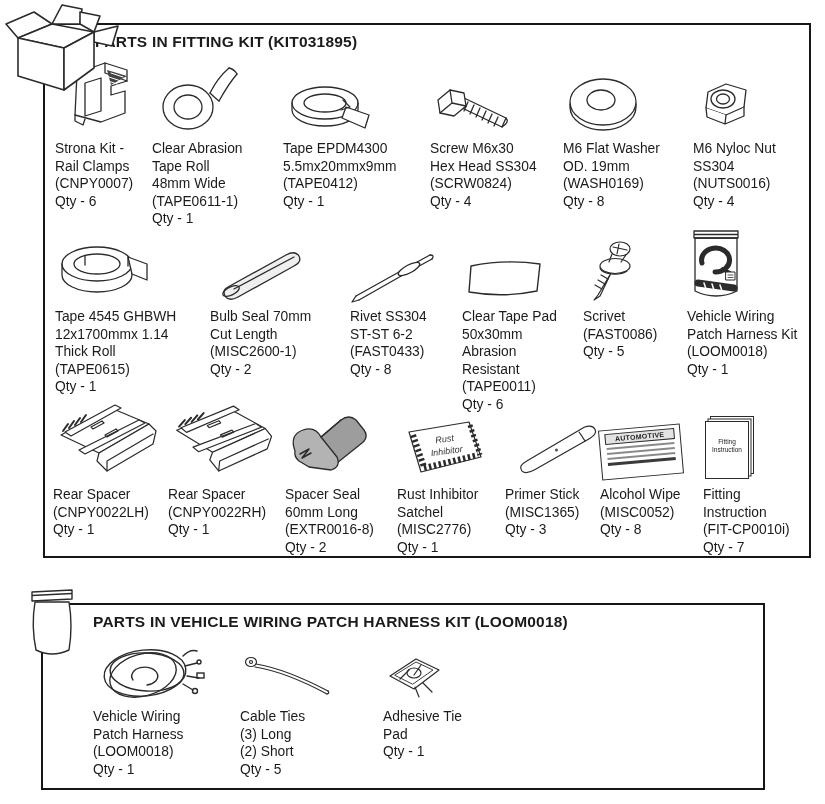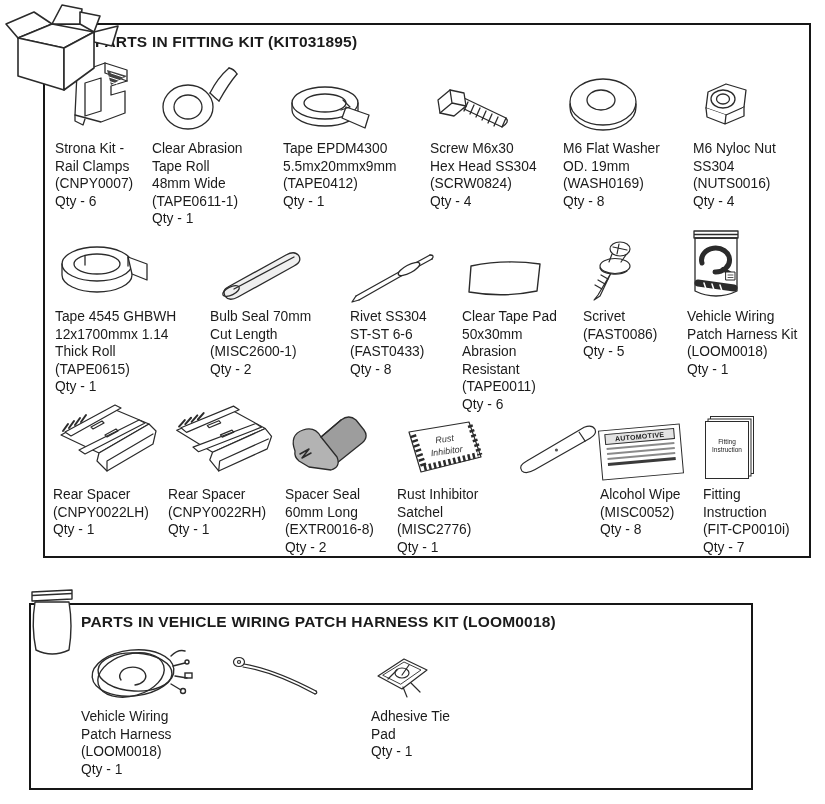--- a/index.html
+++ b/index.html
@@ -2,21 +2,21 @@
 <html><head>
 <meta charset="utf-8">
 <style>
   html,body{margin:0;padding:0}
   body{
     width:825px;height:804px;position:relative;background:#ffffff;
     font-family:"Liberation Sans",sans-serif;color:#1b1b1b;overflow:hidden;
   }
   .kit-box{position:absolute;border:2px solid #161616;background:#fff;box-sizing:border-box}
   #box1{left:43px;top:23px;width:768px;height:535px}
-  #box2{left:29px;top:603px;width:724px;height:187px}
+  #box2{left:41px;top:603px;width:724px;height:187px}
   .kit-title{position:absolute;left:50px;top:8px;font-size:15.5px;font-weight:bold;letter-spacing:.2px;white-space:nowrap}
   .kit-code{font-weight:bold;margin-left:4px}
   #box2 .kit-code{font-weight:bold}
   .row{position:absolute;display:flex;align-items:flex-start}
   #row1{top:32px;left:10px}
   #row2{top:212px;left:10px}
   #row3{top:370px;left:8px}
   #hrow{top:38px;left:50px}
   .item{display:flex;flex-direction:column;box-sizing:border-box}
   .ic{display:flex;align-items:flex-end;justify-content:flex-start}
@@ -205,21 +205,21 @@
           <g stroke="#2b2b2b" stroke-width="1.3" fill="none" stroke-linejoin="round" stroke-linecap="round">
             <path d="M6 55 L58 26 M9 59 L60 30"></path>
             <path d="M6 55 L2 61 L9 59"></path>
             <path d="M58 26 L80 14 M60 30 L82 18"></path>
             <path d="M80 14 Q85 14 82 18"></path>
             <ellipse cx="59" cy="28" rx="12" ry="4" transform="rotate(-28 59 28)" fill="#fff"></ellipse>
           </g>
         </svg>
       </div>
       <div class="lbl">Rivet SS304
-ST-ST 6-6
+ST-ST 6-2
 (FAST0433)
 Qty - 8</div>
     </div>
 
     <div class="item" style="width:121px">
       <div class="ic">
         <svg width="86" height="48" viewBox="0 0 86 48">
           <g stroke="#2b2b2b" stroke-width="1.4" fill="none" stroke-linejoin="round">
             <path fill="#fff" d="M9 11 Q44 4 78 9 L75 36 Q41 43 7 37 Z"></path>
           </g>
@@ -355,20 +355,23 @@
     <div class="item" style="width:95px">
       <div class="ic">
         <svg width="96" height="58" viewBox="0 0 96 58">
           <g stroke="#2b2b2b" stroke-width="1.2" fill="none" stroke-linejoin="round" stroke-linecap="round">
             <path fill="#fff" d="M80 4 q8 -3 11 2 q2 5 -5 9 L30 47 q-9 5 -13 1 q-4 -5 5 -10 Z"></path>
             <path d="M75 9 l6 9"></path>
             <circle cx="52" cy="27" r="1.6" fill="#555" stroke="none"></circle>
           </g>
         </svg>
       </div>
+      <div class="lbl">Primer Stick
+(MISC1365)
+Qty - 3</div>
     </div>
 
     <div class="item" style="width:103px">
       <div class="ic">
         <div class="wipe">
           <div class="wipe-head">AUTOMOTIVE</div>
           <div class="wipe-line"></div>
           <div class="wipe-line"></div>
           <div class="wipe-line"></div>
           <div class="wipe-line dark"></div>
@@ -427,20 +430,24 @@
       <div class="ic">
         <svg width="104" height="50" viewBox="0 0 104 50">
           <g stroke="#2b2b2b" stroke-width="1.2" fill="none" stroke-linecap="round">
             <ellipse cx="11" cy="9" rx="5.5" ry="4.5"></ellipse>
             <circle cx="11" cy="9" r="1.5"></circle>
             <path d="M16 11 Q46 16 88 38 M15 14 Q46 19 87 41"></path>
             <path d="M88 38 Q90 40 87 41"></path>
           </g>
         </svg>
       </div>
+      <div class="lbl">Cable Ties
+(3) Long
+(2) Short
+Qty - 5</div>
     </div>
 
     <div class="item" style="width:150px">
       <div class="ic">
         <svg width="64" height="50" viewBox="0 0 64 50">
           <g stroke="#2b2b2b" stroke-width="1.2" fill="none" stroke-linejoin="round" stroke-linecap="round">
             <path fill="#fff" d="M7 23 L33 6 L56 17 L31 36 Z"></path>
             <path d="M12 22 L33 9 L50 17 L30 31 Z" stroke-width="0.9"></path>
             <ellipse cx="31" cy="20" rx="7" ry="5"></ellipse>
             <path d="M17 26 l9 -9 M38 12 l-7 10"></path>

